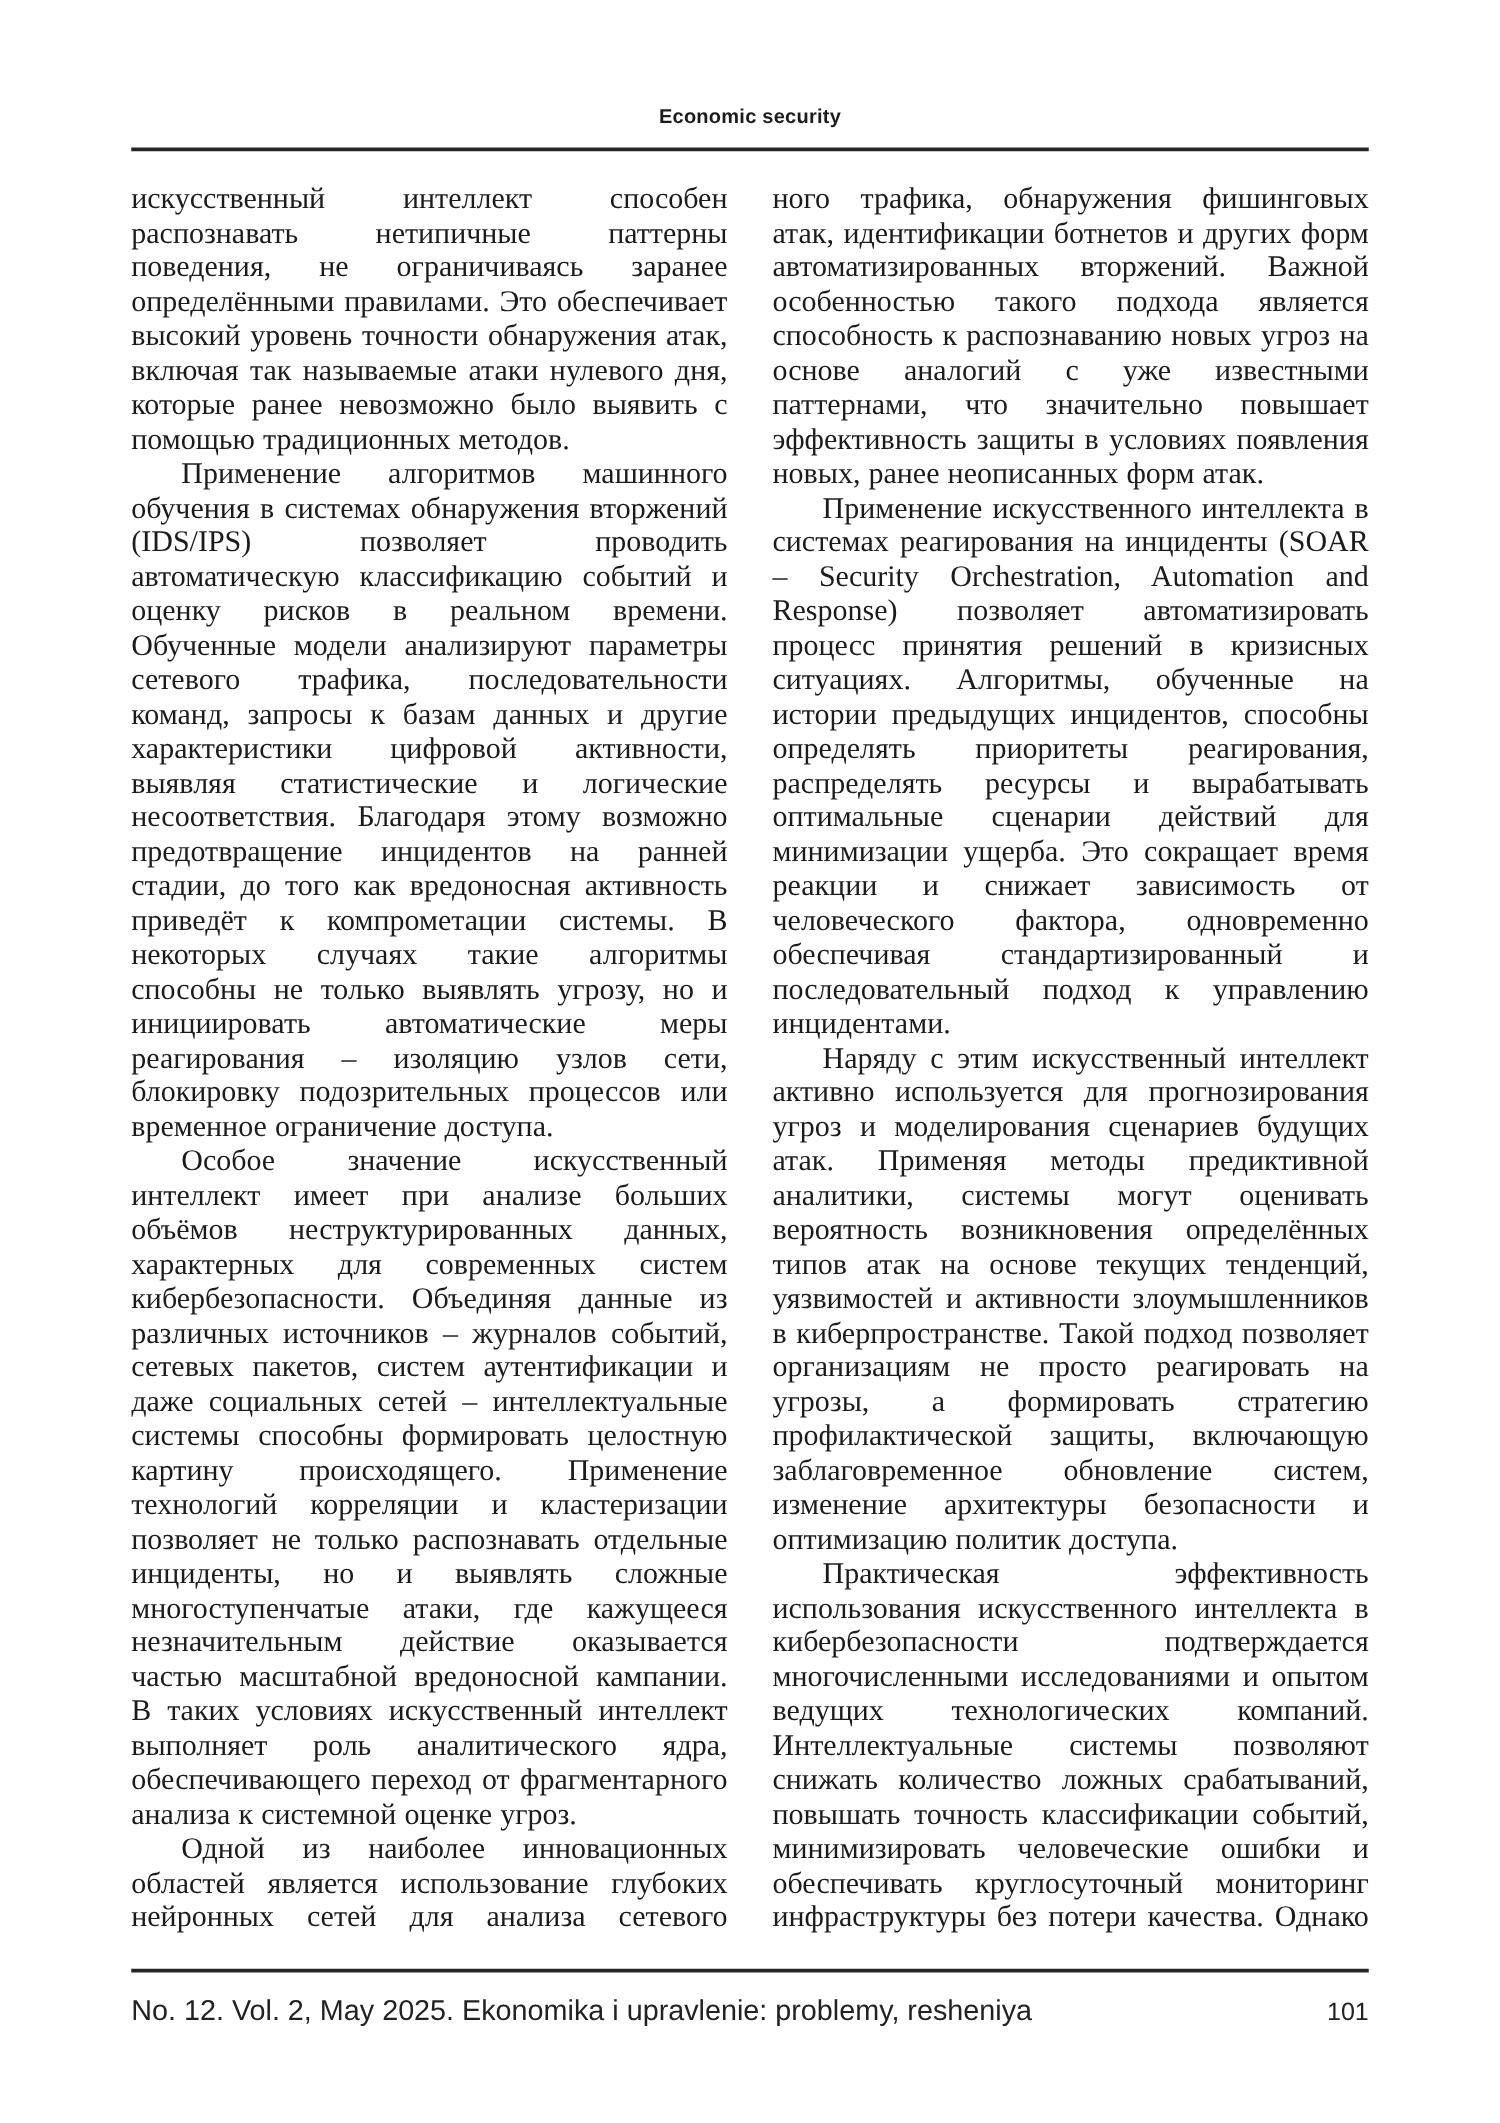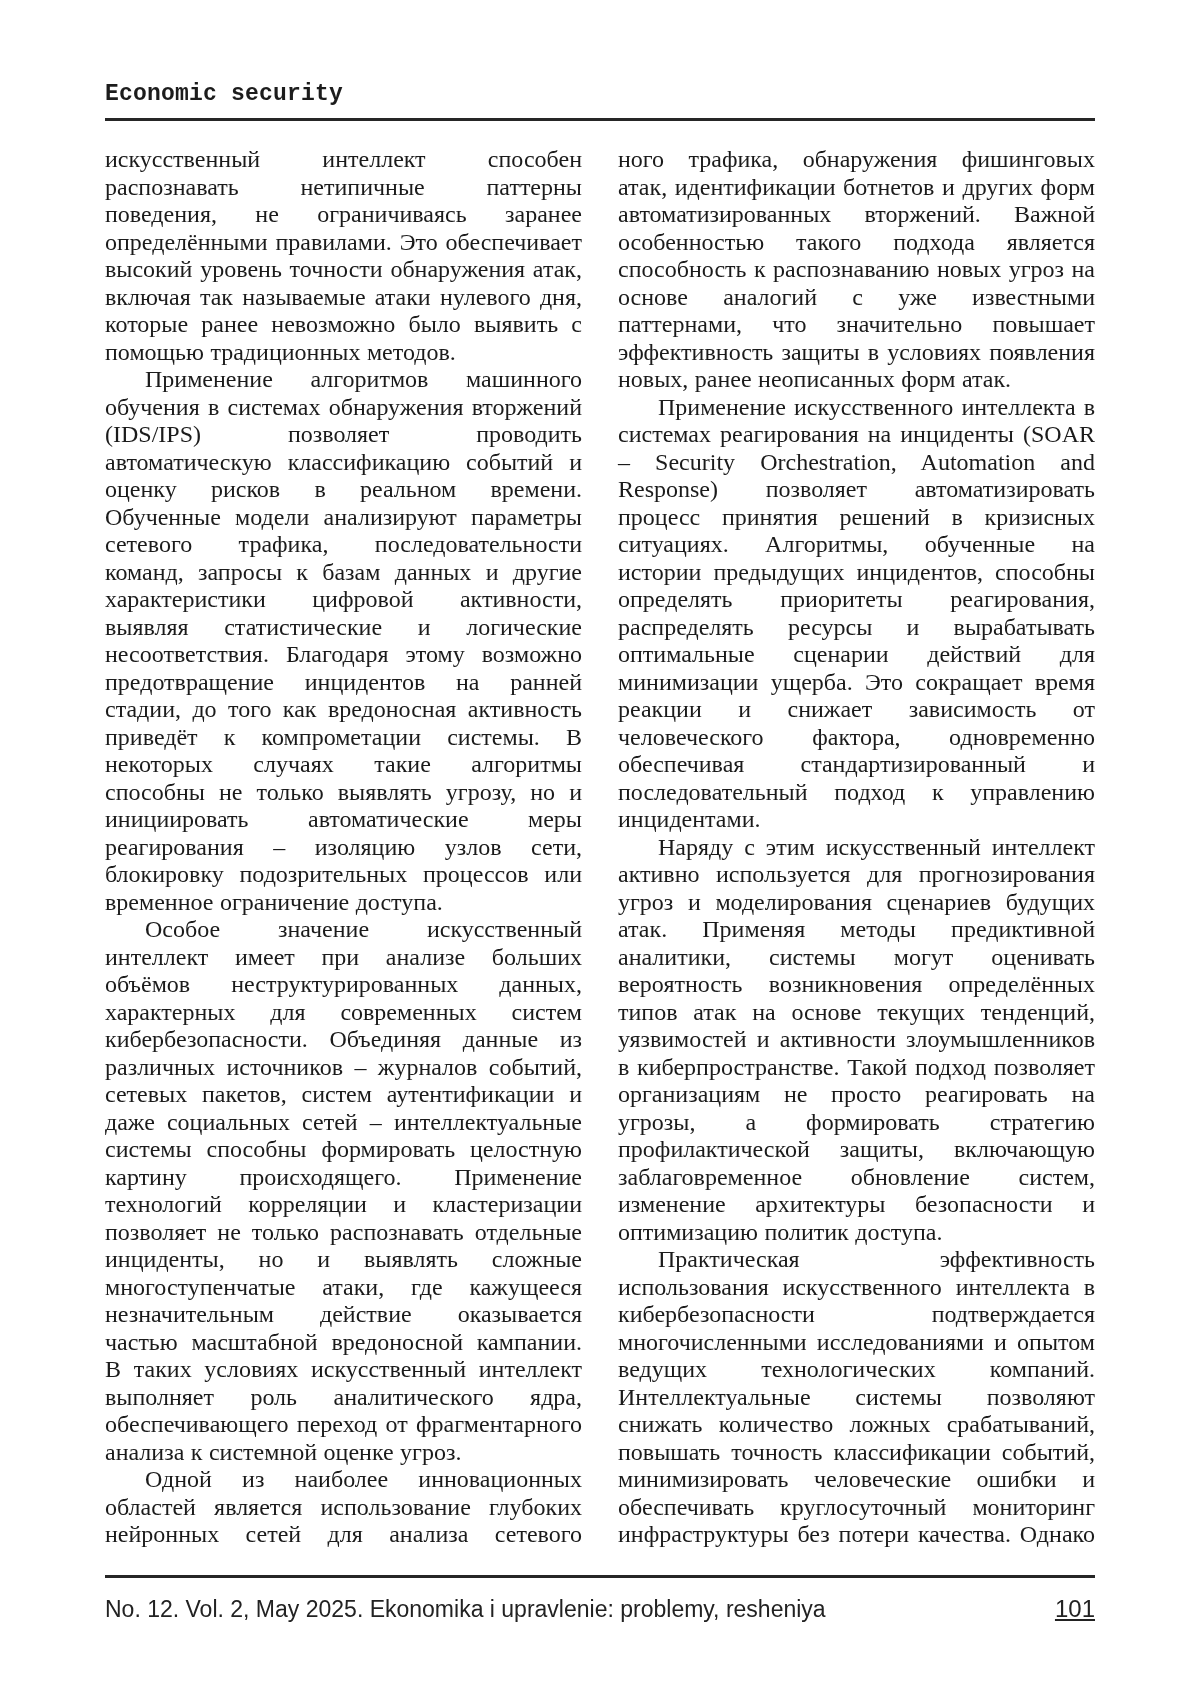--- a/index.html
+++ b/index.html
@@ -15,25 +15,25 @@
     box-sizing: border-box;
     padding: 0 105px;
     overflow: hidden;
     font-family: "Liberation Serif", serif;
     color: #1b1b1b;
   }
   header.page-header {
     padding-top: 80px;
   }
   .running-title {
-    font-family: Liberation Mono, monospace;
+    font-family: Liberation Sans, sans-serif;
     font-weight: 700;
-    font-size: 23px;
+    font-size: 16px;
     line-height: 28px;
-    text-align: left;
+    text-align: center;
     color: #1c1c1c;
     letter-spacing: 0.2px;
   }
   .header-rule {
     margin-top: 10px;
     height: 3px;
     background: #262626;
   }
   main.columns {
     display: flex;
@@ -71,22 +71,21 @@
   .footer-row {
     margin-top: 17px;
     display: flex;
     justify-content: space-between;
     align-items: baseline;
     font-family: "Liberation Sans", sans-serif;
     font-size: 23px;
     color: #222222;
   }
   .footer-row .page-number {
-    font-size: 24px;
-    text-decoration: underline;
+    font-size: 20px;
   }
 </style>
 </head>
 <body>
 
 <div class="page">
 
   <header class="page-header">
     <div class="running-title">Economic security</div>
     <div class="header-rule"></div>

